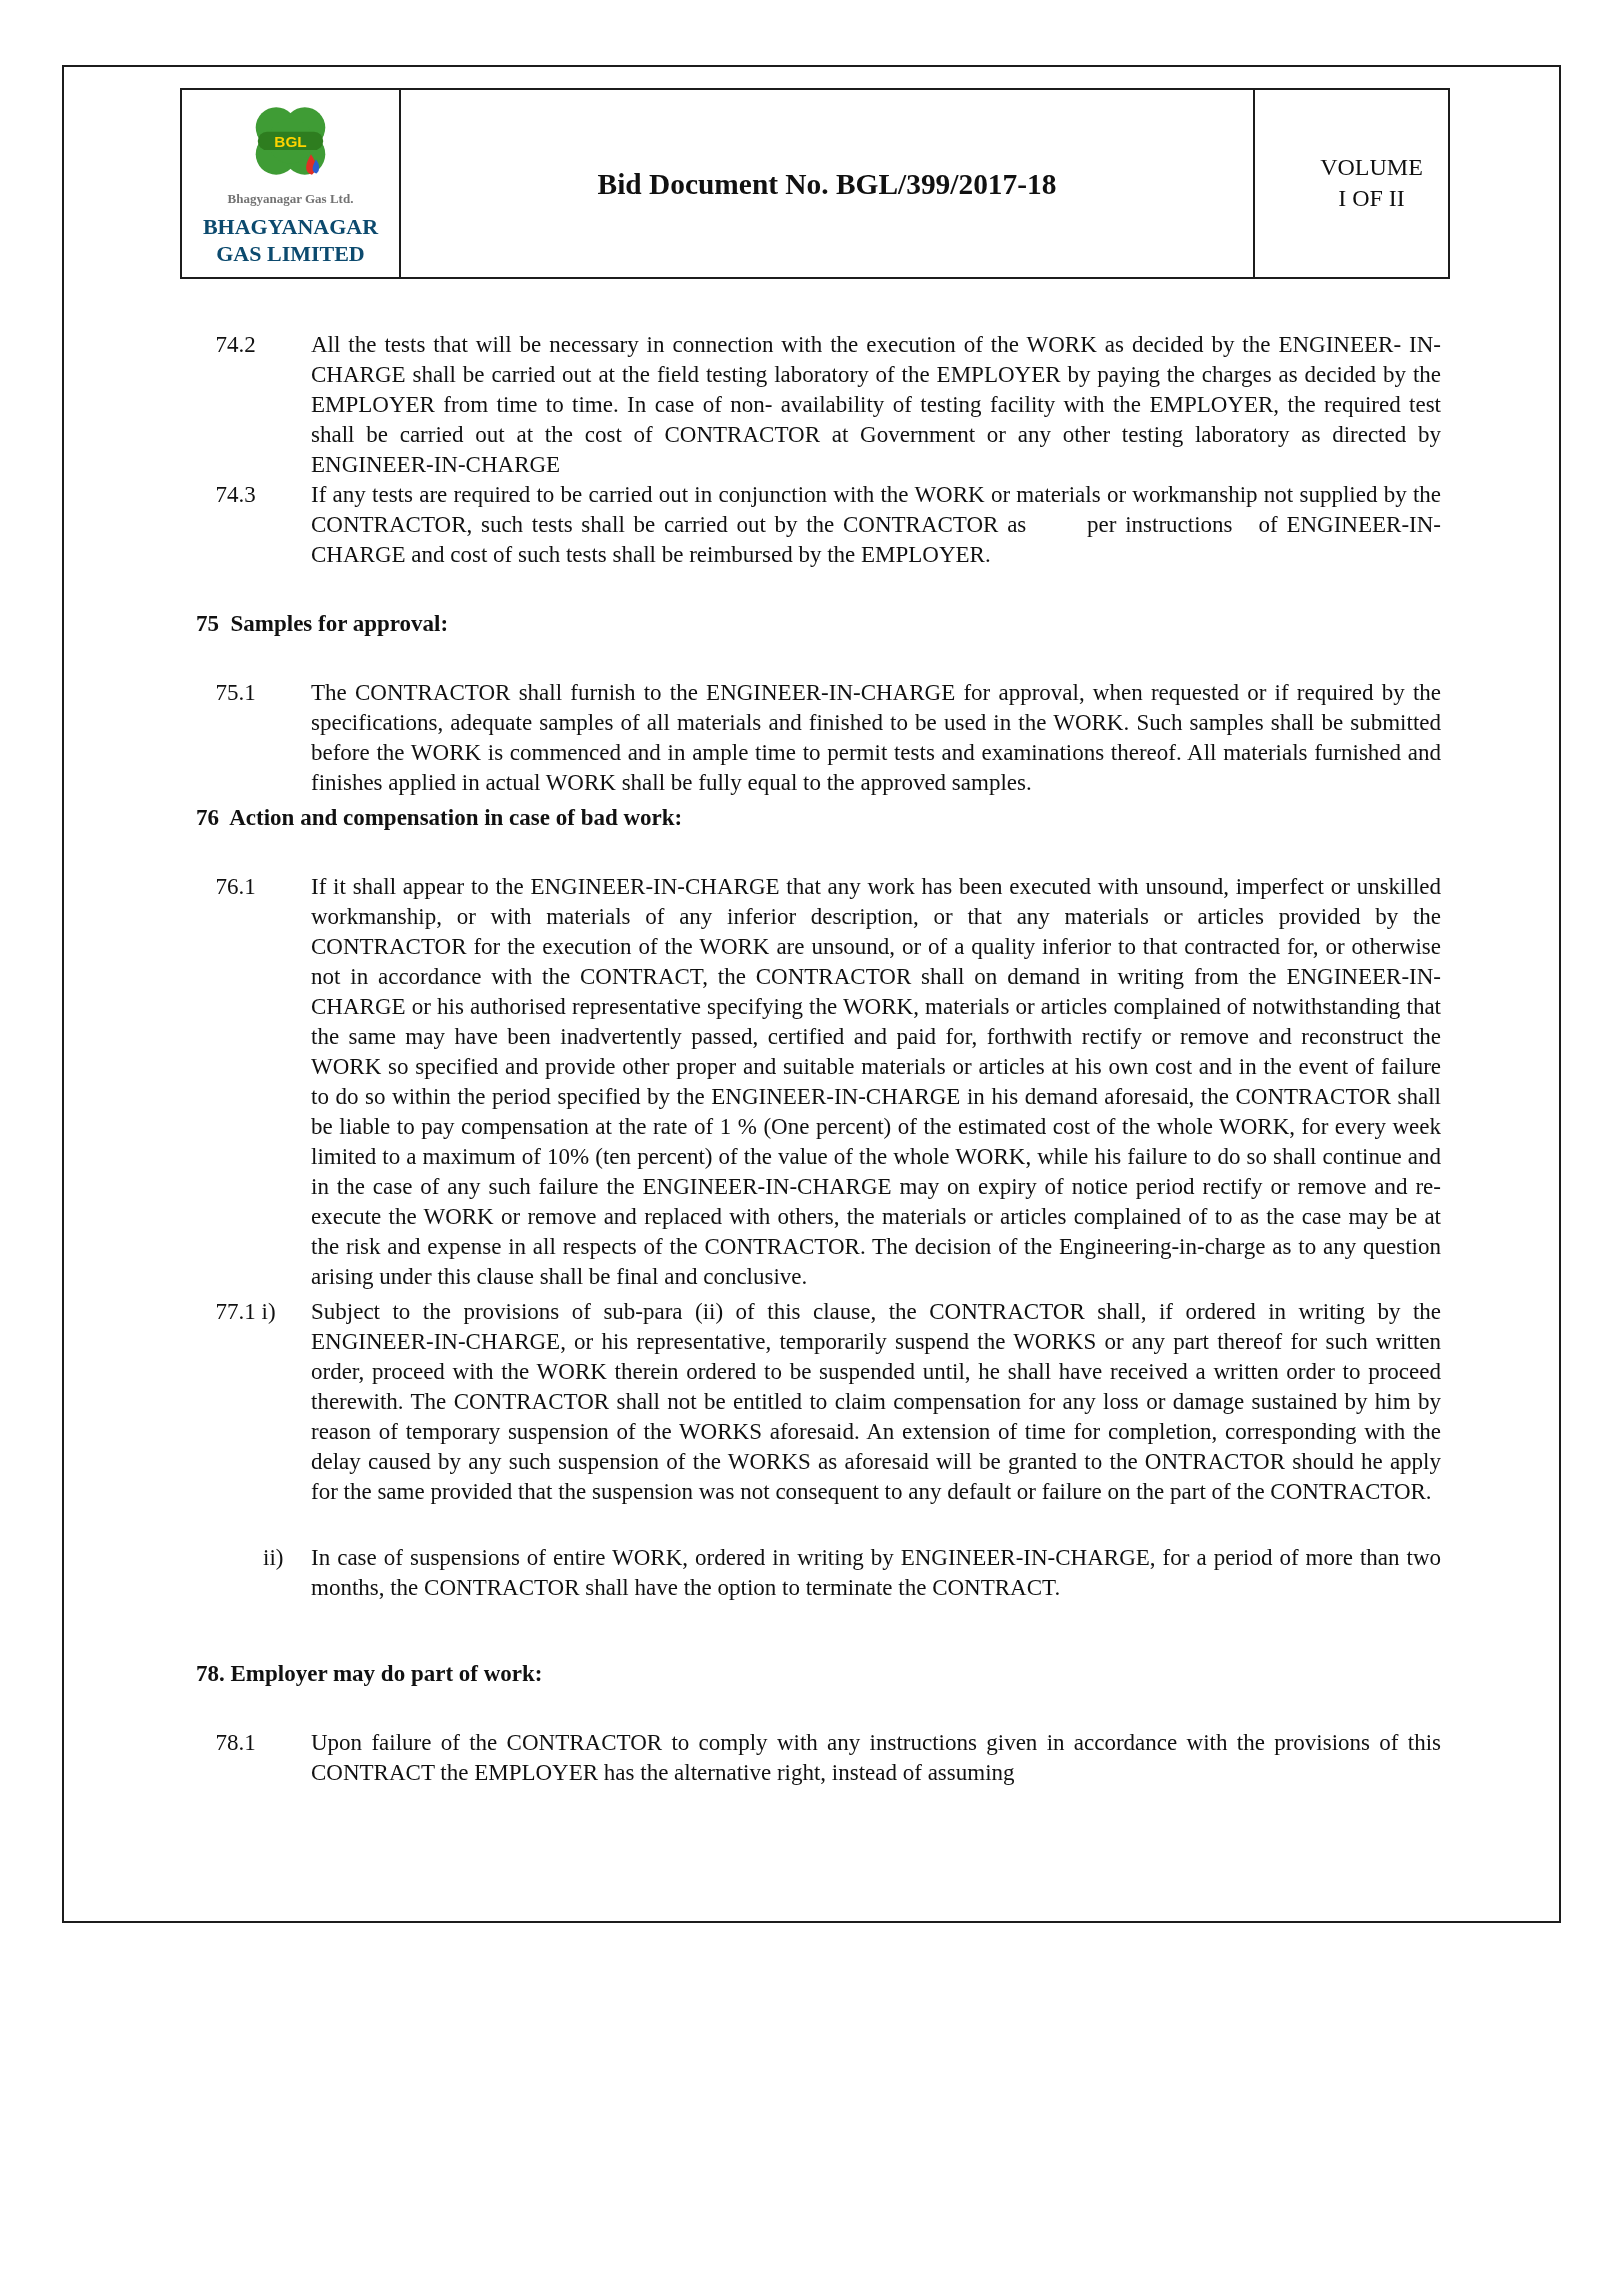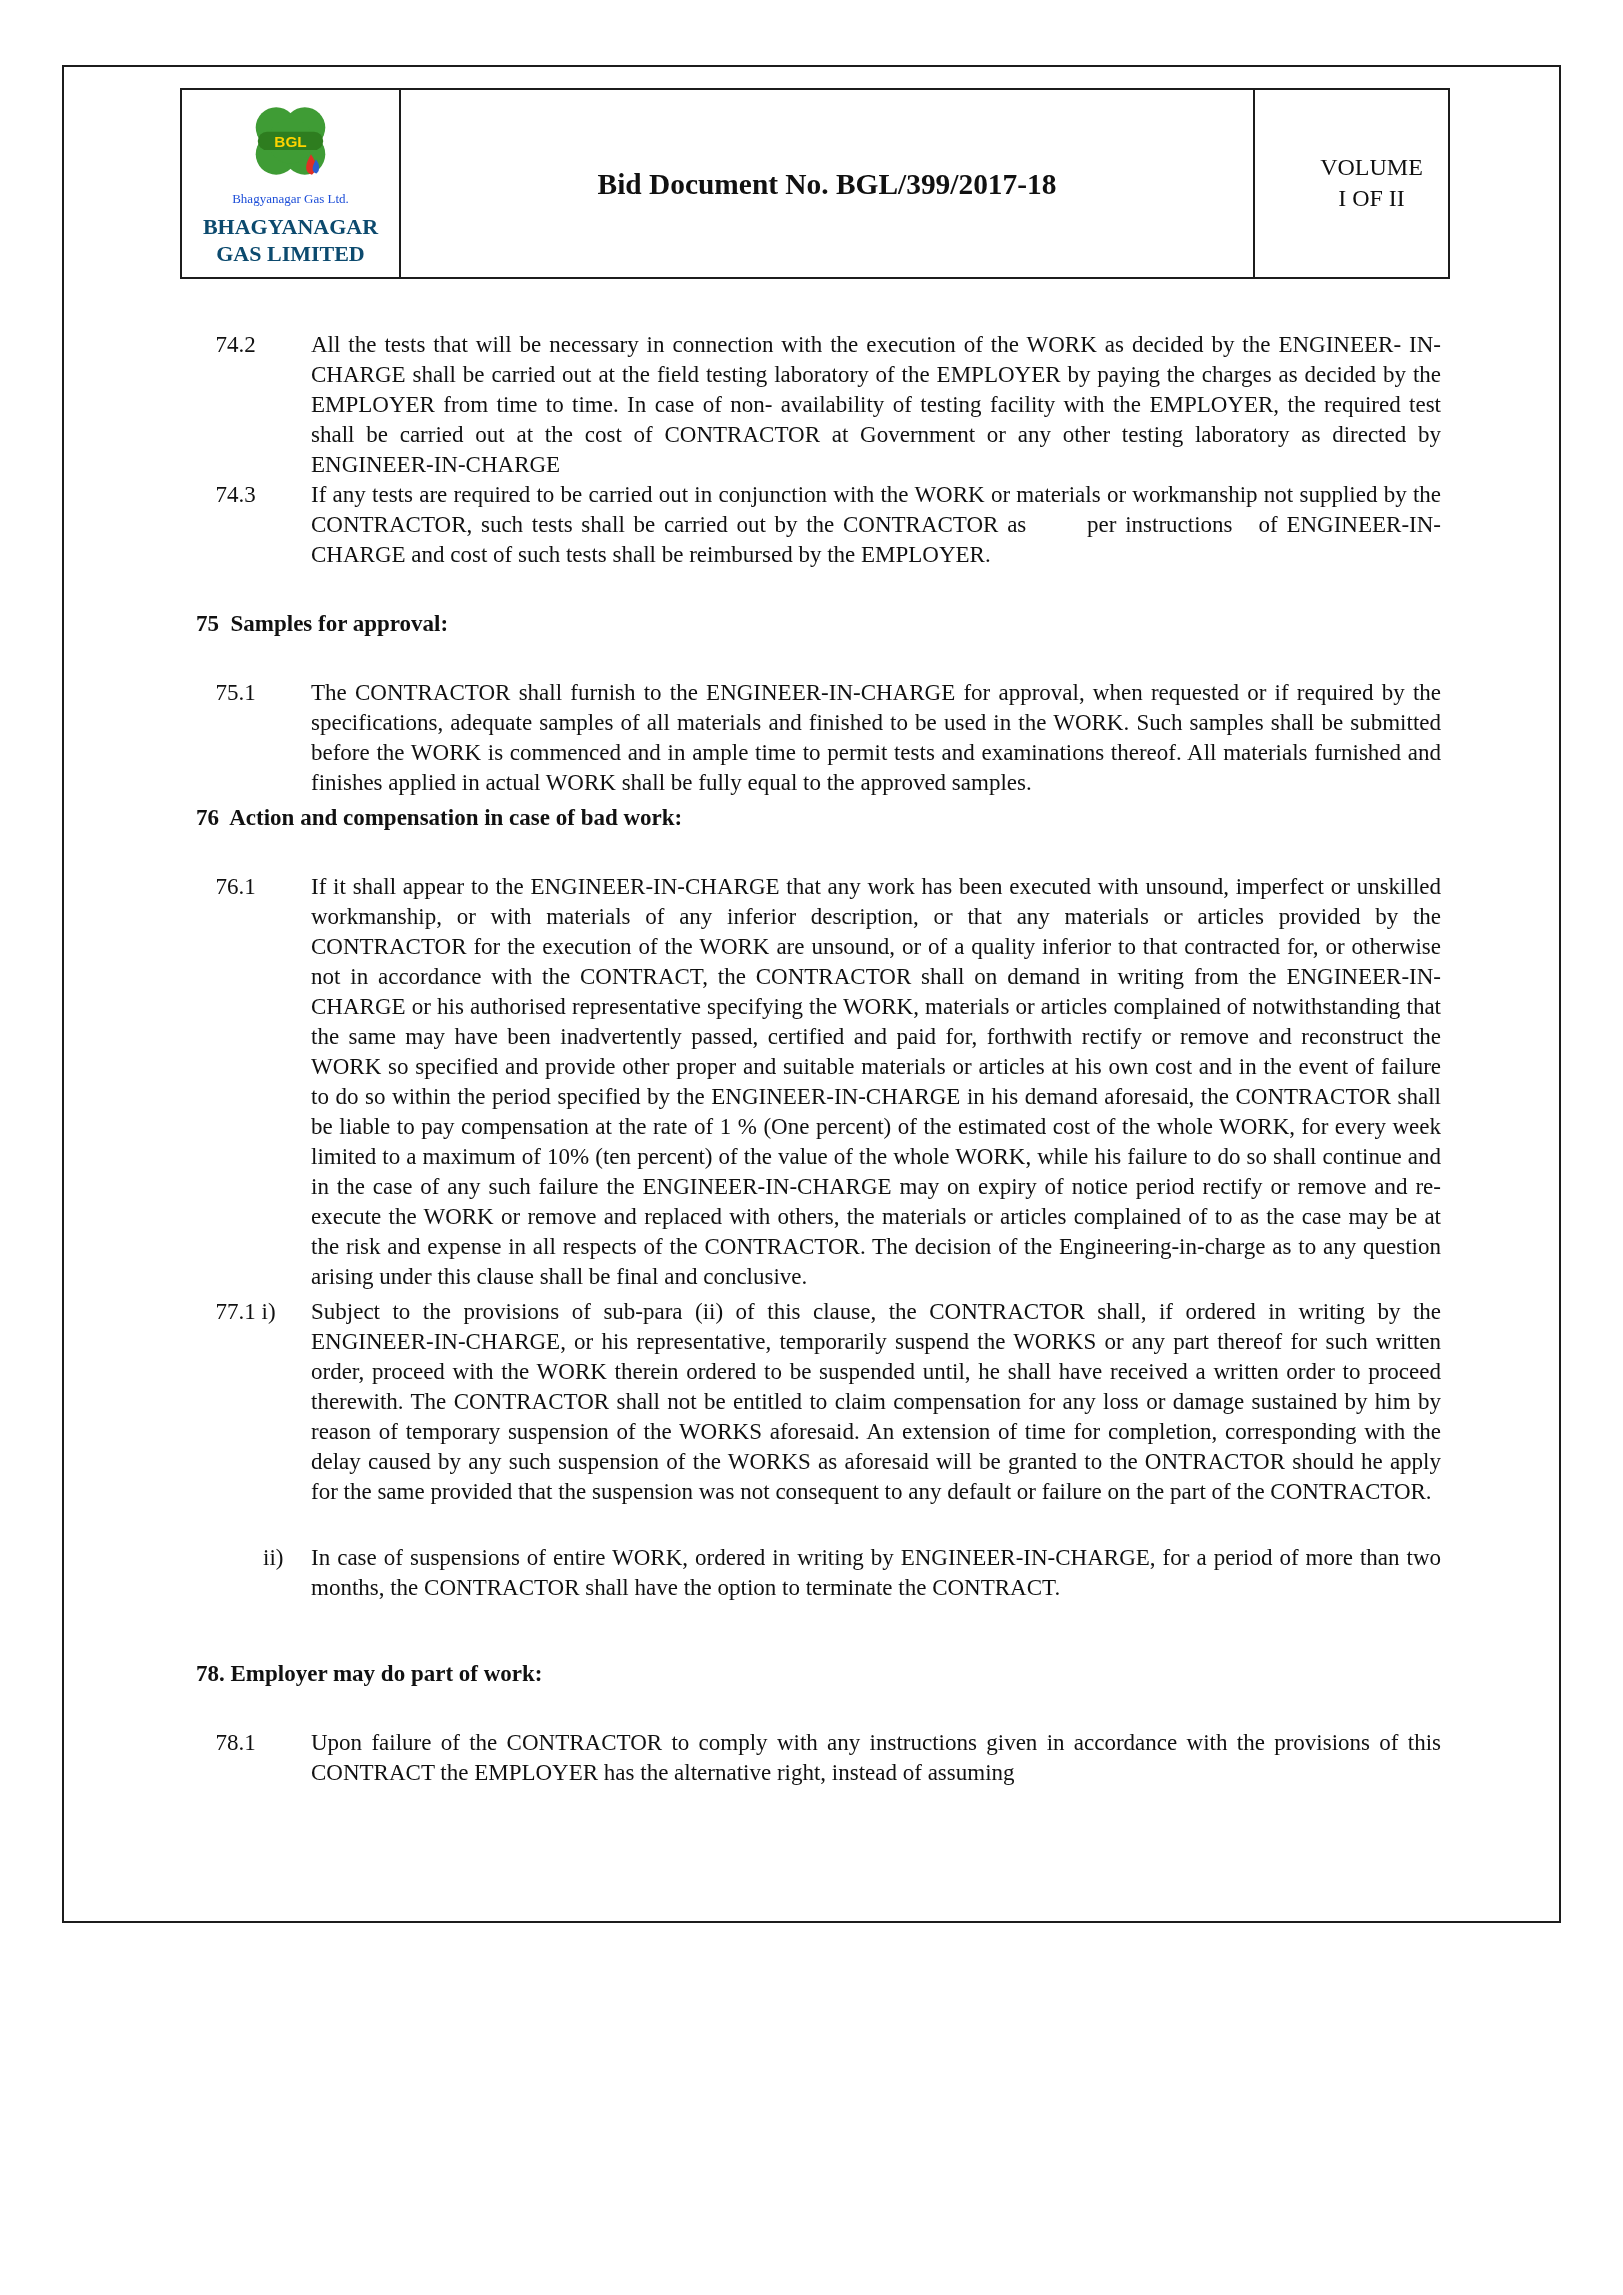--- a/index.html
+++ b/index.html
@@ -27,24 +27,24 @@
     background: #fff;
   }
   .h-cell { border-right: 2px solid #1c1c1c; }
   .h-cell:last-child { border-right: none; }
   .h-logo {
     text-align: center;
     padding: 10.5px 5.2px 9.2px 5.2px;
   }
   .logo-svg { display: block; margin: 0 auto; }
   .logo-caption {
-    color: #1d4ed8;
+    color: #737373;
     font-size: 13px;
     line-height: 15.7px;
-    font-weight: normal;
+    font-weight: bold;
   }
   .company {
     margin-top: 6.5px;
     font-size: 22px;
     line-height: 27.5px;
     color: #0c4a6e;
     font-weight: bold;
   }
   .h-title {
     display: flex;

